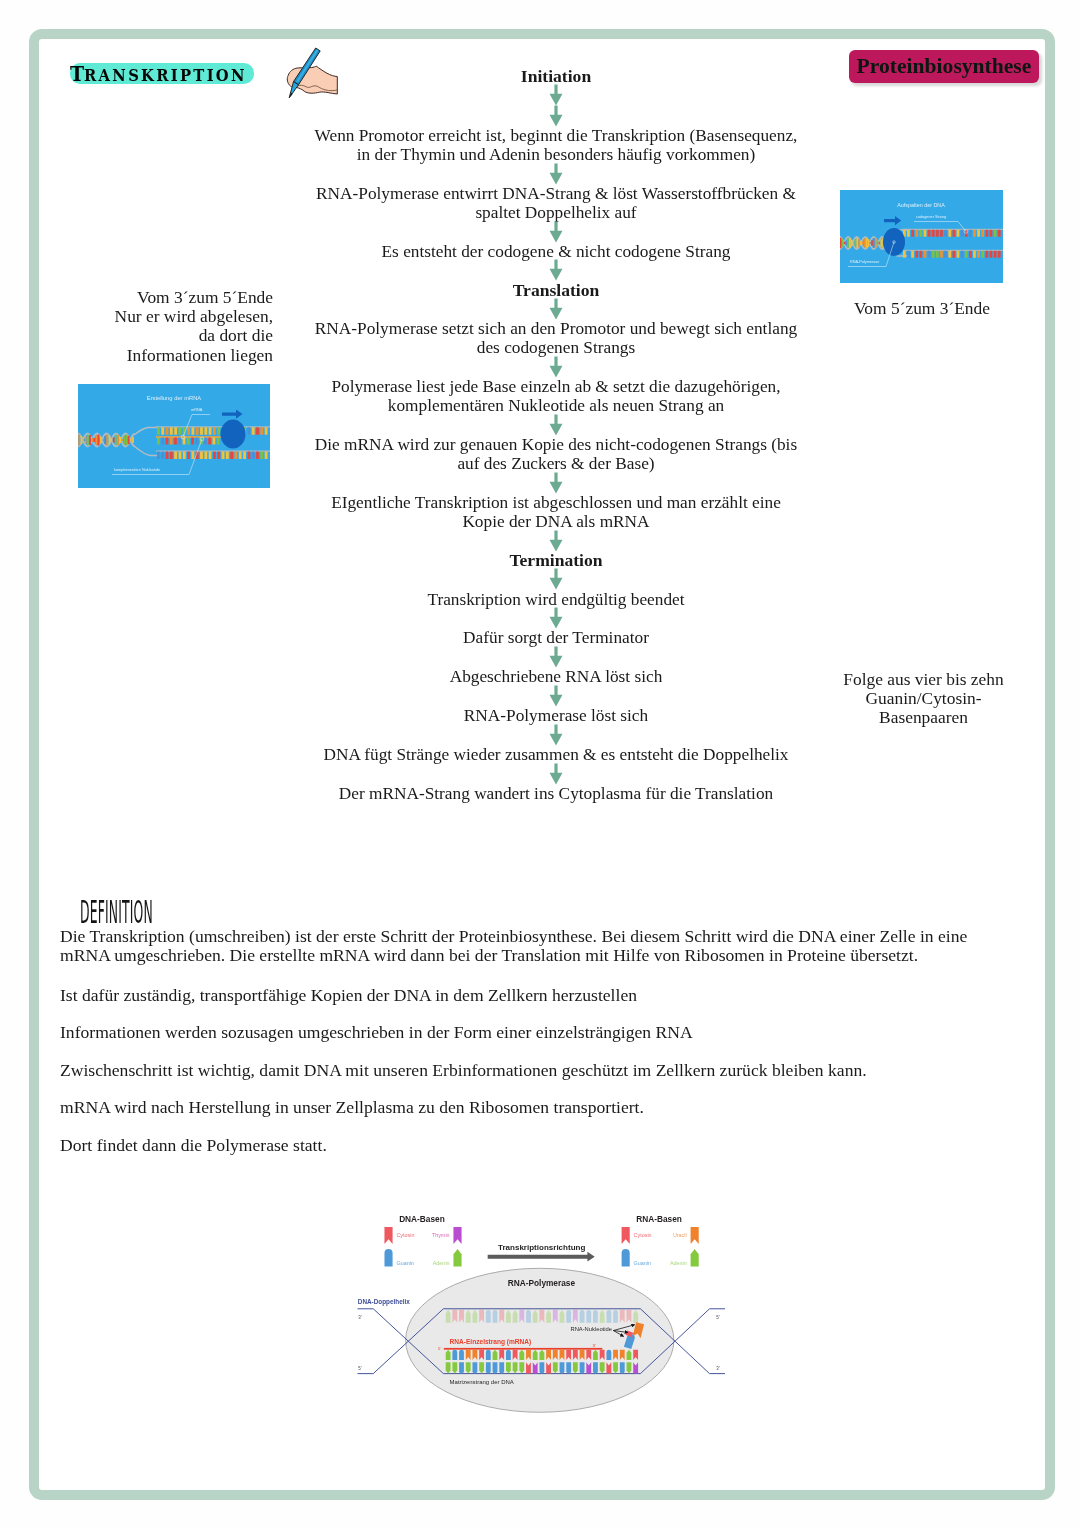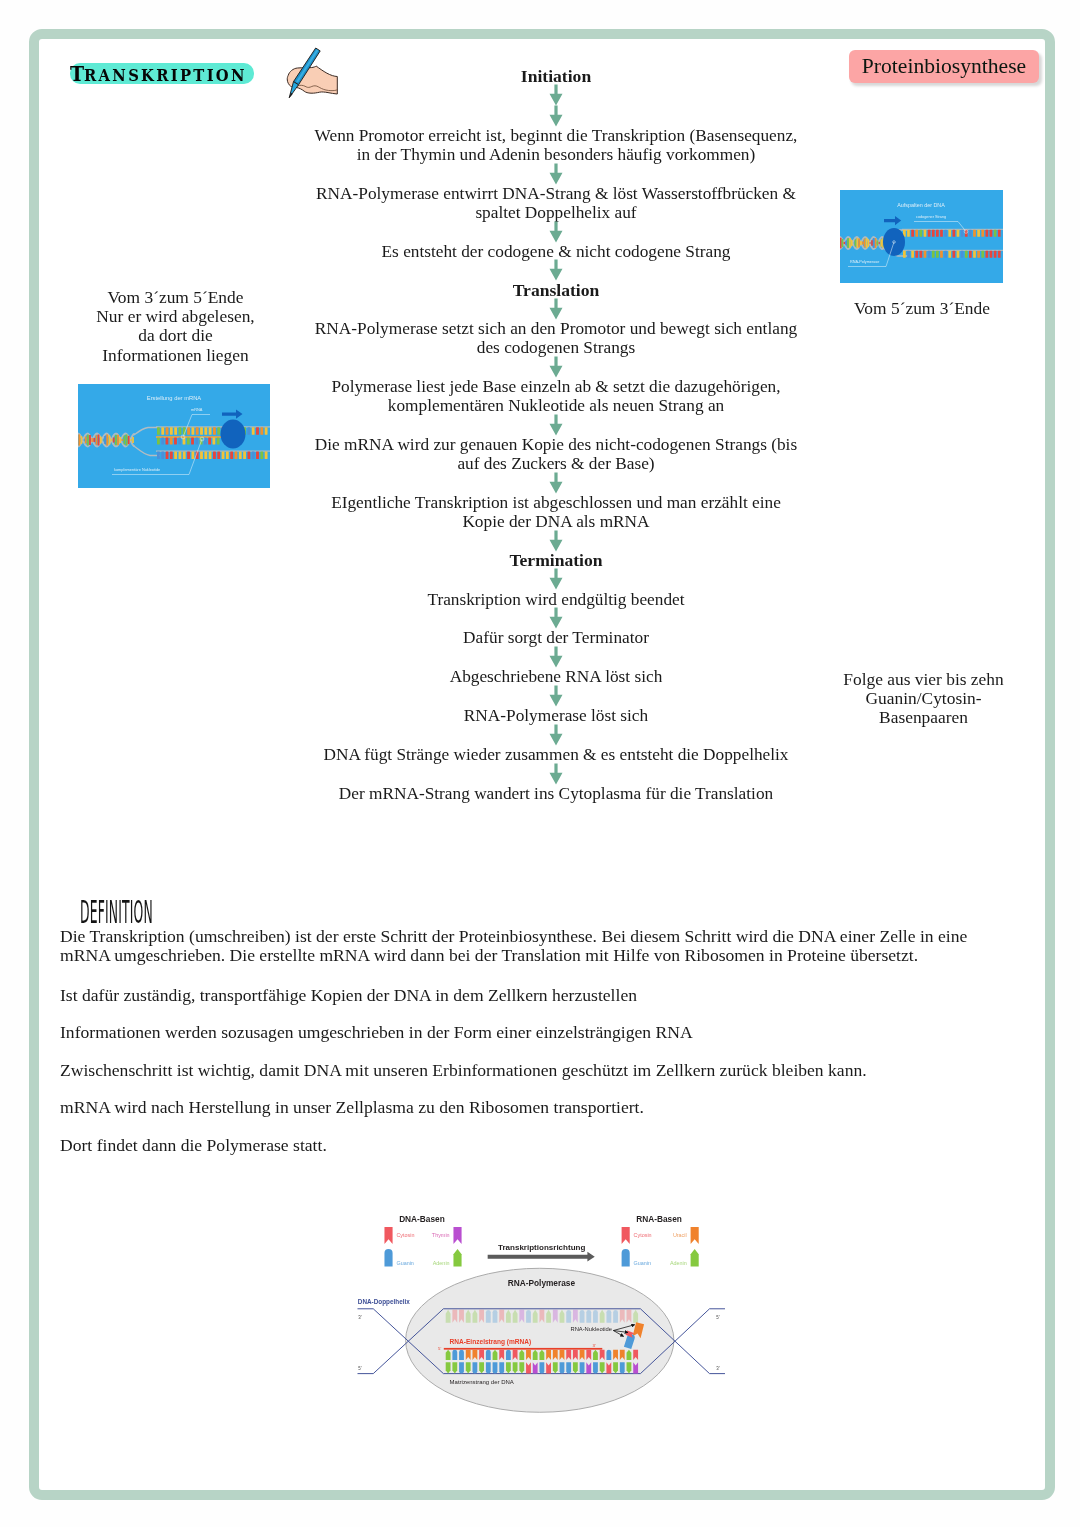--- a/index.html
+++ b/index.html
@@ -7,33 +7,33 @@
   body{width:1080px;height:1527px;background:#fefefe;font-family:"Liberation Serif",serif;overflow:hidden;position:relative;}
   .page-frame{position:absolute;left:29px;top:28.5px;width:1026px;height:1471.5px;border:10px solid #b7d4c6;border-radius:13px;box-sizing:border-box;background:#fff;}
 
   
   .title-chip{position:absolute;left:70px;top:62.5px;width:184px;height:21.5px;background:#5eead4;border-radius:10px;
     font-family:"DejaVu Serif Condensed","DejaVu Serif",serif;font-weight:bold;color:#060606;
     line-height:21.5px;white-space:nowrap;}
   .title-chip .cap{font-size:21px;}
   .title-chip .sm{font-size:16.4px;letter-spacing:2.3px;}
   .hand-icon{position:absolute;left:284px;top:46px;width:60px;height:56px;}
-  .badge{position:absolute;left:849px;top:50px;width:190px;height:33px;background:#fca5a5;border-radius:6px;
-    font-family:"Liberation Serif",serif;font-weight:normal;font-size:21.6px;color:#0b1710;line-height:32px;
+  .badge{position:absolute;left:849px;top:50px;width:190px;height:33px;background:#be185d;border-radius:6px;
+    font-family:"Liberation Serif",serif;font-weight:bold;font-size:21.6px;color:#0b1710;line-height:32px;
     text-align:center;box-shadow:2.5px 3px 3px rgba(0,0,0,0.16);box-sizing:border-box;}
 
   
   .flow{position:absolute;left:311px;top:66.6px;width:490px;text-align:center;}
   .flow .step{font-size:17.3px;line-height:19px;color:#1a1a1a;}
   .flow .hd{font-weight:bold;font-size:17.6px;}
   .arrow{display:block;margin:-1.32px auto -0.87px auto;}
 
   
   .side{position:absolute;text-align:center;font-size:17.4px;line-height:19.2px;color:#1a1a1a;}
-  #side-left{left:78px;top:288px;width:195px;}
+  #side-left{left:78px;top:288px;width:195px;text-align:right;}
   #side-right-1{left:837px;top:298.5px;width:170px;}
   #side-right-2{left:836px;top:670px;width:175px;}
 
   
   .def-h{position:absolute;left:79.7px;top:892.5px;font-family:"DejaVu Sans Condensed","DejaVu Sans",sans-serif;
     font-weight:400;font-size:32px;letter-spacing:0.4px;color:#151515;
     transform:scaleX(0.43) scaleY(0.99);transform-origin:left top;white-space:nowrap;}
   .def-body{position:absolute;left:60px;top:927px;width:915px;font-size:17.6px;line-height:18.8px;color:#1a1a1a;}
   .def-body p{margin:0 0 18.6px 0;}
   .def-body p.lead{margin-bottom:21.5px;}

